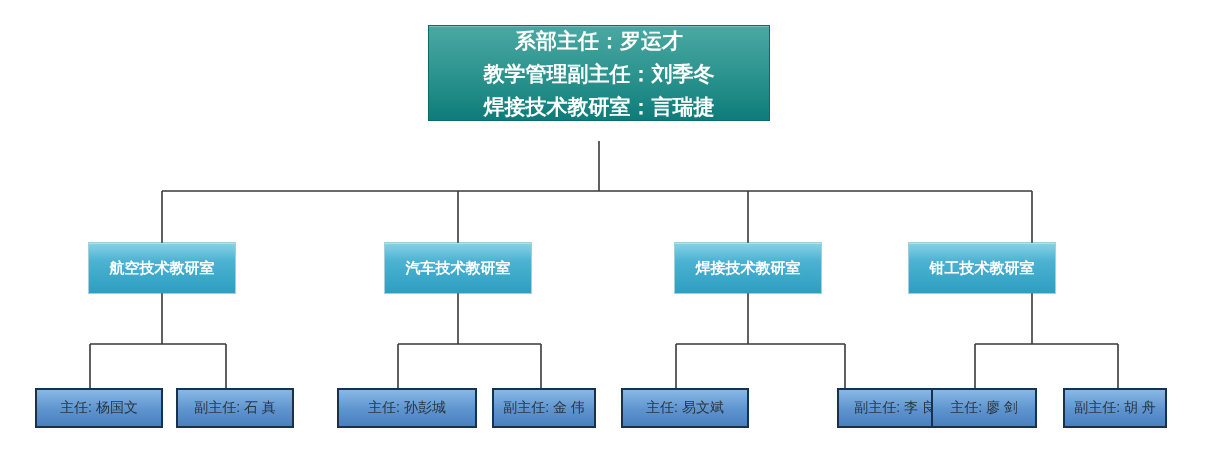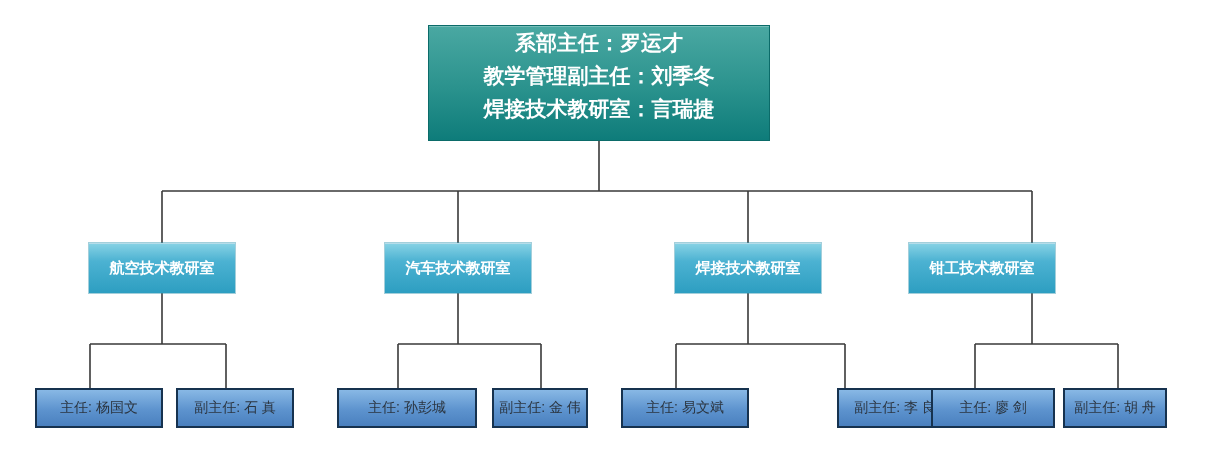--- a/index.html
+++ b/index.html
@@ -20,31 +20,31 @@
     left: 0;
     top: 0;
     width: 1206px;
     height: 454px;
   }
   .root-box {
     position: absolute;
     left: 428px;
     top: 25px;
     width: 342px;
-    height: 116px;
+    height: 96px;
     background: linear-gradient(180deg, #4aa8a2 0%, #2a928d 55%, #0e7c7a 100%);
     border: 1px solid #0b6b69;
     box-shadow: inset 0 1px 0 rgba(255,255,255,0.25);
     color: #ffffff;
     font-weight: bold;
     font-size: 21px;
     line-height: 33px;
     display: flex;
     flex-direction: column;
-    justify-content: flex-start;
+    justify-content: center;
     text-align: center;
     box-sizing: border-box;
   }
   .dept-box {
     position: absolute;
     top: 243px;
     width: 146px;
     height: 50px;
     background: linear-gradient(180deg, #85d1e4 0%, #4cb2d2 35%, #2d9ec1 100%);
     border-top: 1px solid rgba(255,255,255,0.65);
@@ -102,21 +102,21 @@
 
   <div class="dept-box" style="left:89px">航空技术教研室</div>
   <div class="dept-box" style="left:385px">汽车技术教研室</div>
   <div class="dept-box" style="left:675px">焊接技术教研室</div>
   <div class="dept-box" style="left:909px">钳工技术教研室</div>
 
   <div class="leaf-box" style="left:26px;width:128px">主任: 杨国文</div>
   <div class="leaf-box" style="left:167px;width:118px">副主任: 石 真</div>
 
   <div class="leaf-box" style="left:328px;width:140px">主任: 孙彭城</div>
-  <div class="leaf-box" style="left:483px;width:96px">副主任: 金 伟</div>
+  <div class="leaf-box" style="left:483px;width:104px">副主任: 金 伟</div>
 
   <div class="leaf-box" style="left:612px;width:128px">主任: 易文斌</div>
   <div class="leaf-box" style="left:828px;width:116px">副主任: 李 良</div>
 
-  <div class="leaf-box" style="left:922px;width:124px">主任: 廖 剑</div>
+  <div class="leaf-box" style="left:922px;width:106px">主任: 廖 剑</div>
   <div class="leaf-box" style="left:1054px;width:104px">副主任: 胡 舟</div>
 
 </div>
 
 </body></html>

